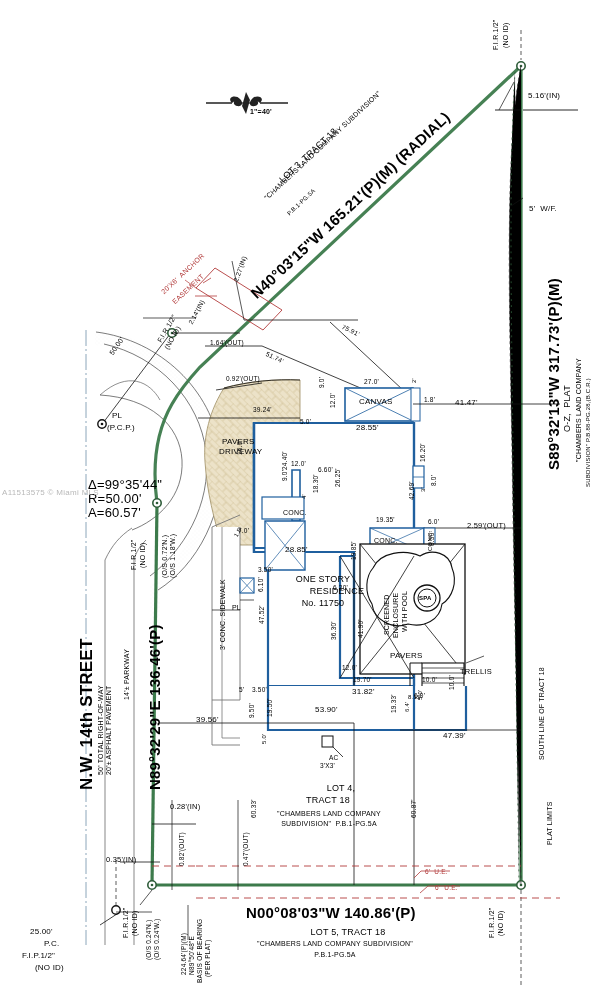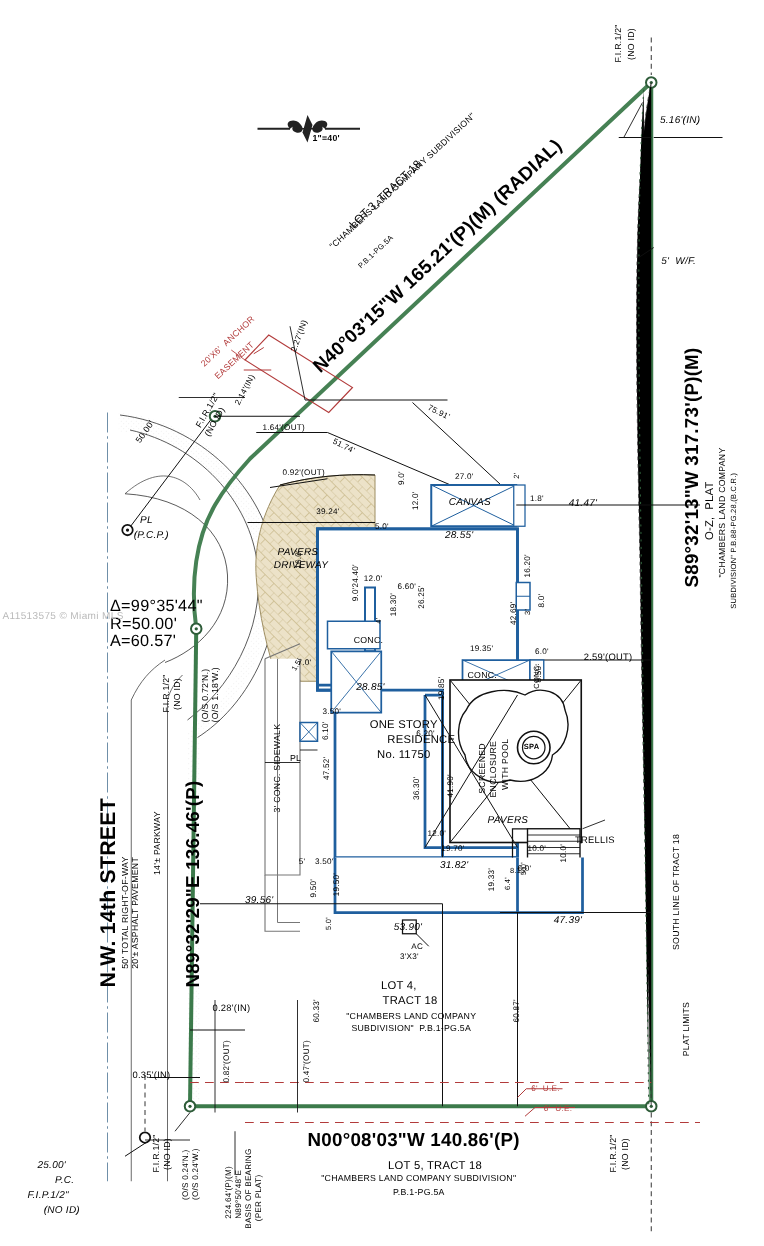--- a/index.html
+++ b/index.html
@@ -22,21 +22,21 @@
     color: #000;
     white-space: pre;
     letter-spacing: 0.2px;
     line-height: 1.08;
     transform-origin: 0 0;
   }
   .t6  { font-size: 6px; }
   .t65 { font-size: 6.5px; }
   .t7  { font-size: 7px; }
   .t75 { font-size: 7.5px; }
-  .t8  { font-size: 8px; font-style: italic; }
+  .t8  { font-size: 8px; }
   .t9  { font-size: 9px; }
   .t13 { font-size: 13px; }
   .t15 { font-size: 15px; }
   .t17 { font-size: 17px; }
   .bold { font-weight: bold; }
   .ctr { text-align: center; }
   .red { color: #b23b3b; }
   .wm {
     position: absolute;
     font-size: 8px;
@@ -352,37 +352,37 @@
   <div class="lbl t6 bold" style="left:419px; top:595px;">SPA</div>
   <div class="lbl t8" style="left:390px; top:652px;">PAVERS</div>
 
   <div class="lbl t65" style="left:258px; top:566px;">3.50'</div>
   <div class="lbl t65" style="left:257px; top:592px; transform: rotate(-90deg);">6.10'</div>
   <div class="lbl t65" style="left:239px; top:686px;">5'</div>
   <div class="lbl t65" style="left:252px; top:686px;">3.50'</div>
   <div class="lbl t65" style="left:248px; top:718px; transform: rotate(-90deg);">9.50'</div>
   <div class="lbl t65" style="left:266px; top:717px; transform: rotate(-90deg);">19.50'</div>
 
-  <div class="lbl t8" style="left:315px; top:738px;">53.90'</div>
+  <div class="lbl t8" style="left:315px; top:706px;">53.90'</div>
   <div class="lbl t6" style="left:261px; top:744px; transform: rotate(-90deg);">5.0'</div>
   <div class="lbl t65" style="left:390px; top:713px; transform: rotate(-90deg);">19.33'</div>
   <div class="lbl t65" style="left:414px; top:692px;">6.0'</div>
   <div class="lbl t6" style="left:417px; top:700px; transform: rotate(-90deg);">5.0'</div>
   <div class="lbl t6" style="left:408px; top:694px;">8.15'</div>
   <div class="lbl t6" style="left:404px; top:712px; transform: rotate(-90deg);">6.4'</div>
 
   <div class="lbl t65" style="left:422px; top:676px;">10.0'</div>
   <div class="lbl t65" style="left:448px; top:690px; transform: rotate(-90deg);">10.0'</div>
   <div class="lbl t75" style="left:460px; top:668px;text-align:center;">TRELLIS</div>
   <div class="lbl t8" style="left:443px; top:732px;">47.39'</div>
 
   <div class="lbl t65" style="left:329px; top:754px;">AC</div>
   <div class="lbl t65" style="left:320px; top:762px;">3'X3'</div>
 
-  <div class="lbl t9 ctr" style="left:274px; top:784px; width:90px;">LOT 4,</div>
+  <div class="lbl t9 ctr" style="left:296px; top:784px; width:90px;">LOT 4,</div>
   <div class="lbl t9 ctr" style="left:283px; top:796px; width:90px;">TRACT 18</div>
   <div class="lbl t7 ctr" style="left:263px; top:810px; width:132px;">"CHAMBERS LAND COMPANY</div>
   <div class="lbl t7 ctr" style="left:263px; top:820px; width:132px;">SUBDIVISION"  P.B.1-PG.5A</div>
 
   <div class="lbl t8" style="left:196px; top:716px;">39.56'</div>
   <div class="lbl t65" style="left:250px; top:818px; transform: rotate(-90deg);">60.33'</div>
   <div class="lbl t65" style="left:410px; top:818px; transform: rotate(-90deg);">60.87'</div>
   <div class="lbl t75" style="left:170px; top:803px;">0.28'(IN)</div>
   <div class="lbl t75" style="left:106px; top:856px;">0.35'(IN)</div>
   <div class="lbl t65" style="left:178px; top:866px; transform: rotate(-90deg);">0.82'(OUT)</div>

